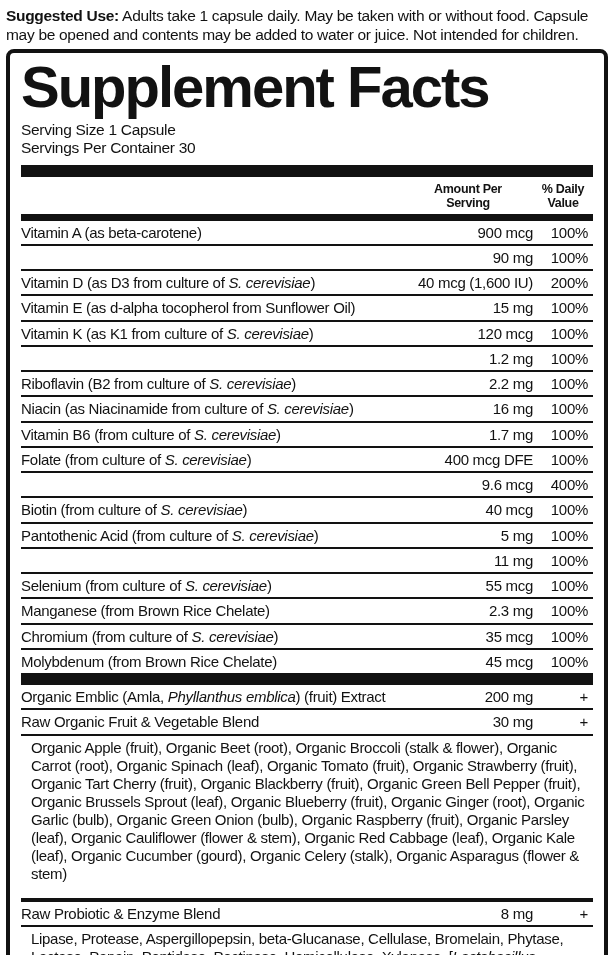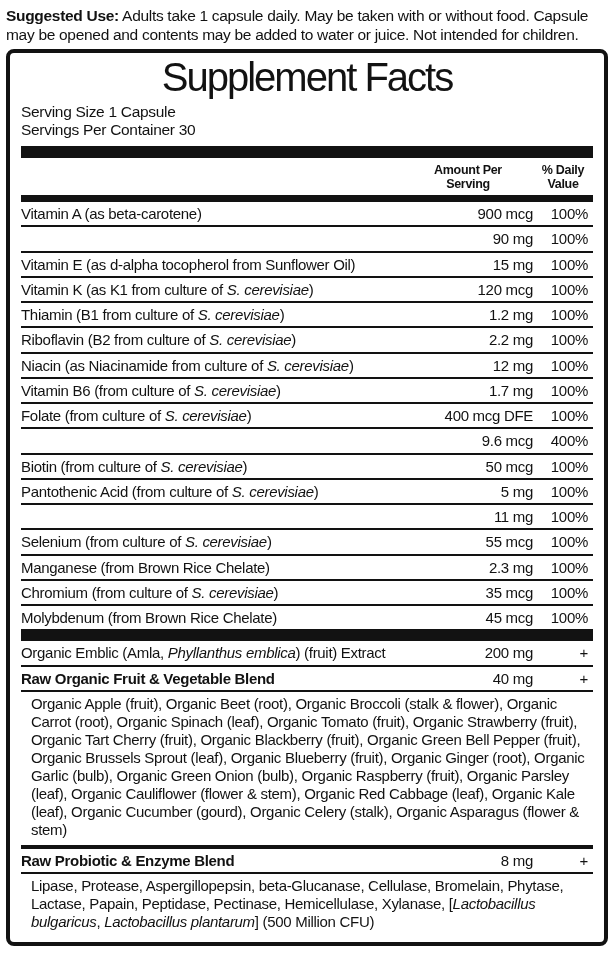--- a/index.html
+++ b/index.html
@@ -11,22 +11,22 @@
     letter-spacing: -0.3px;
   }
   .suggested { font-size: 15.5px; line-height: 1.22; padding: 7px 10px 4px 6px; }
   .suggested b { letter-spacing: -0.3px; }
 
   .box {
     margin: 0 6px; border: 4px solid #121212; border-radius: 8px;
     padding: 2px 11px 5px 11px; background: #fff;
   }
   .title {
-    font-size: 40px; font-weight: 400; letter-spacing: -2px;
-    line-height: 1.02; margin: 2px 0 5px 0; white-space: nowrap; text-align: center;
+    font-size: 58px; font-weight: 700; letter-spacing: -2px;
+    line-height: 1.02; margin: 2px 0 5px 0; white-space: nowrap;
   }
   .serving-line { font-size: 15.5px; line-height: 1.18; }
 
   .bar { background: #121212; }
   .bar-thick { height: 12px; margin-top: 7px; }
   .bar-mid { height: 7px; }
 
   .colhead {
     display: flex; justify-content: flex-end; align-items: flex-end;
     font-size: 12.5px; font-weight: 700; line-height: 1.12;
@@ -39,25 +39,25 @@
   .row {
     display: flex; align-items: flex-end;
     border-top: 2px solid #121212;
     font-size: 15px; line-height: 1.15; padding: 3px 0;
   }
   .row .name { flex: 1 1 auto; padding-right: 6px; white-space: nowrap; }
   .row .amt  { margin-left: auto; white-space: nowrap; text-align: right; }
   .row .dv   { flex: 0 0 60px; width: 60px; text-align: right; padding-right: 5px; }
   .row--nb { border-top: none; }
   .row--heavy { border-top-width: 4px; }
-  .row .name.bold { font-weight: 700; }
+  .row .name.bold { font-weight: 400; }
 
   .detail {
     border-top: 2px solid #121212;
-    font-size: 15px; line-height: 1.2; padding: 3px 2px 6px 10px;
+    font-size: 15px; line-height: 1.2; padding: 3px 2px 15px 10px;
   }
 </style>
 </head>
 <body>
 
 <div class="suggested"><b>Suggested Use:</b><span> Adults take 1 capsule daily. May be taken with or without food. Capsule may be opened and contents may be added to water or juice. Not intended for children.</span></div>
 
 <div class="box">
 
   <div class="title">Supplement Facts</div>
@@ -85,48 +85,52 @@
     <span class="name">Vitamin A (as beta-carotene)</span>
     <span class="amt">900 mcg</span>
     <span class="dv">100%</span>
   </div>
 
   <div class="row">
     <span class="amt">90 mg</span>
     <span class="dv">100%</span>
   </div>
 
+  <div class="row">
+    <span class="name">Vitamin D (as D3 from culture of <i>S. cerevisiae</i>)</span>
+    <span class="amt">40 mcg (1,600 IU)</span>
+    <span class="dv">200%</span>
+  </div>
 
   <div class="row">
     <span class="name">Vitamin E (as d-alpha tocopherol from Sunflower Oil)</span>
     <span class="amt">15 mg</span>
     <span class="dv">100%</span>
   </div>
 
   <div class="row">
     <span class="name">Vitamin K (as K1 from culture of <i>S. cerevisiae</i>)</span>
     <span class="amt">120 mcg</span>
     <span class="dv">100%</span>
   </div>
 
   <div class="row">
-    <span class="name">Thiamin (B1 from culture of <i>S. cerevisiae</i>)</span>
     <span class="amt">1.2 mg</span>
     <span class="dv">100%</span>
   </div>
 
   <div class="row">
     <span class="name">Riboflavin (B2 from culture of <i>S. cerevisiae</i>)</span>
     <span class="amt">2.2 mg</span>
     <span class="dv">100%</span>
   </div>
 
   <div class="row">
     <span class="name">Niacin (as Niacinamide from culture of <i>S. cerevisiae</i>)</span>
-    <span class="amt">12 mg</span>
+    <span class="amt">16 mg</span>
     <span class="dv">100%</span>
   </div>
 
   <div class="row">
     <span class="name">Vitamin B6 (from culture of <i>S. cerevisiae</i>)</span>
     <span class="amt">1.7 mg</span>
     <span class="dv">100%</span>
   </div>
 
   <div class="row">
@@ -135,21 +139,21 @@
     <span class="dv">100%</span>
   </div>
 
   <div class="row">
     <span class="amt">9.6 mcg</span>
     <span class="dv">400%</span>
   </div>
 
   <div class="row">
     <span class="name">Biotin (from culture of <i>S. cerevisiae</i>)</span>
-    <span class="amt">50 mcg</span>
+    <span class="amt">40 mcg</span>
     <span class="dv">100%</span>
   </div>
 
   <div class="row">
     <span class="name">Pantothenic Acid (from culture of <i>S. cerevisiae</i>)</span>
     <span class="amt">5 mg</span>
     <span class="dv">100%</span>
   </div>
 
   <div class="row">
@@ -185,21 +189,21 @@
   <div class="bar bar-thick" style="margin-top:0;"></div>
 
   <div class="row row--nb">
     <span class="name">Organic Emblic (Amla, <i>Phyllanthus emblica</i>) (fruit) Extract</span>
     <span class="amt">200 mg</span>
     <span class="dv">+</span>
   </div>
 
   <div class="row">
     <span class="name bold">Raw Organic Fruit &amp; Vegetable Blend</span>
-    <span class="amt">40 mg</span>
+    <span class="amt">30 mg</span>
     <span class="dv">+</span>
   </div>
 
   <div class="detail">Organic Apple (fruit), Organic Beet (root), Organic Broccoli (stalk &amp; flower), Organic Carrot (root), Organic Spinach (leaf), Organic Tomato (fruit), Organic Strawberry (fruit), Organic Tart Cherry (fruit), Organic Blackberry (fruit), Organic Green Bell Pepper (fruit), Organic Brussels Sprout (leaf), Organic Blueberry (fruit), Organic Ginger (root), Organic Garlic (bulb), Organic Green Onion (bulb), Organic Raspberry (fruit), Organic Parsley (leaf), Organic Cauliflower (flower &amp; stem), Organic Red Cabbage (leaf), Organic Kale (leaf), Organic Cucumber (gourd), Organic Celery (stalk), Organic Asparagus (flower &amp; stem)</div>
 
   <div class="row row--heavy">
     <span class="name bold">Raw Probiotic &amp; Enzyme Blend</span>
     <span class="amt">8 mg</span>
     <span class="dv">+</span>
   </div>

